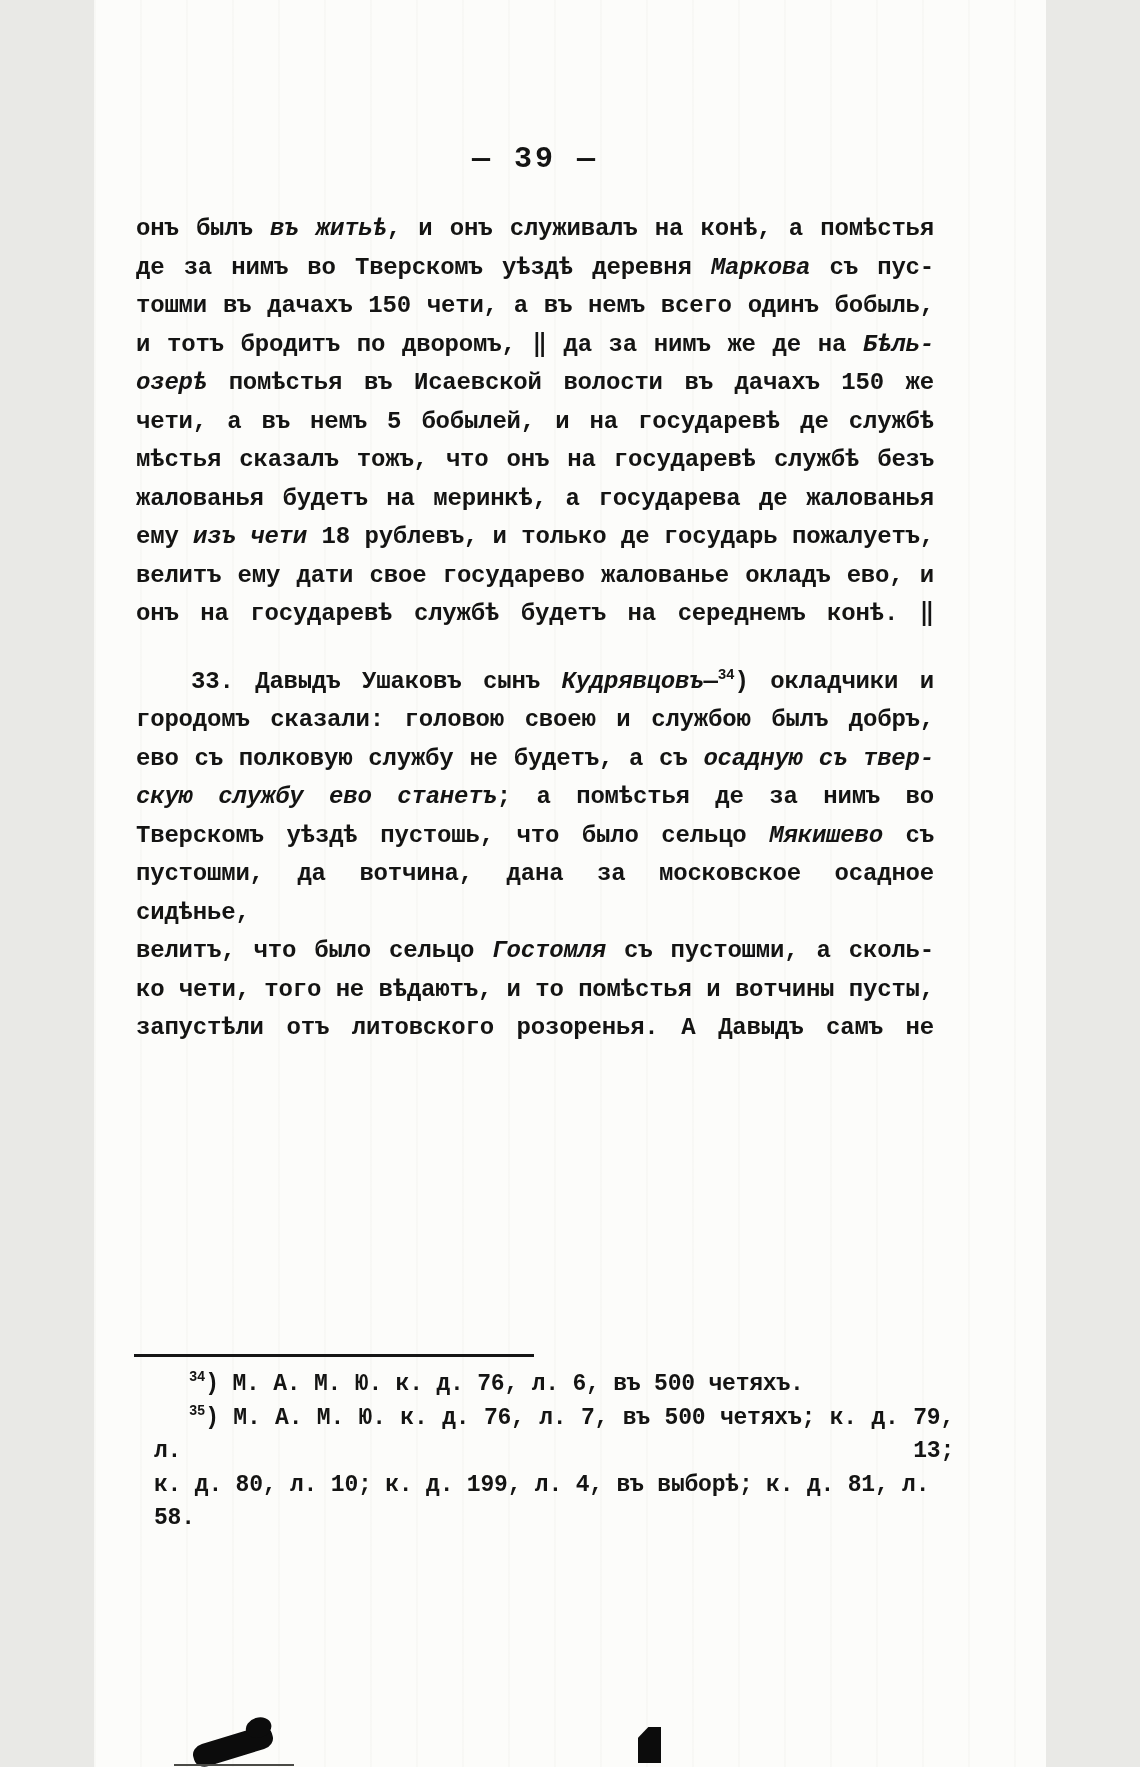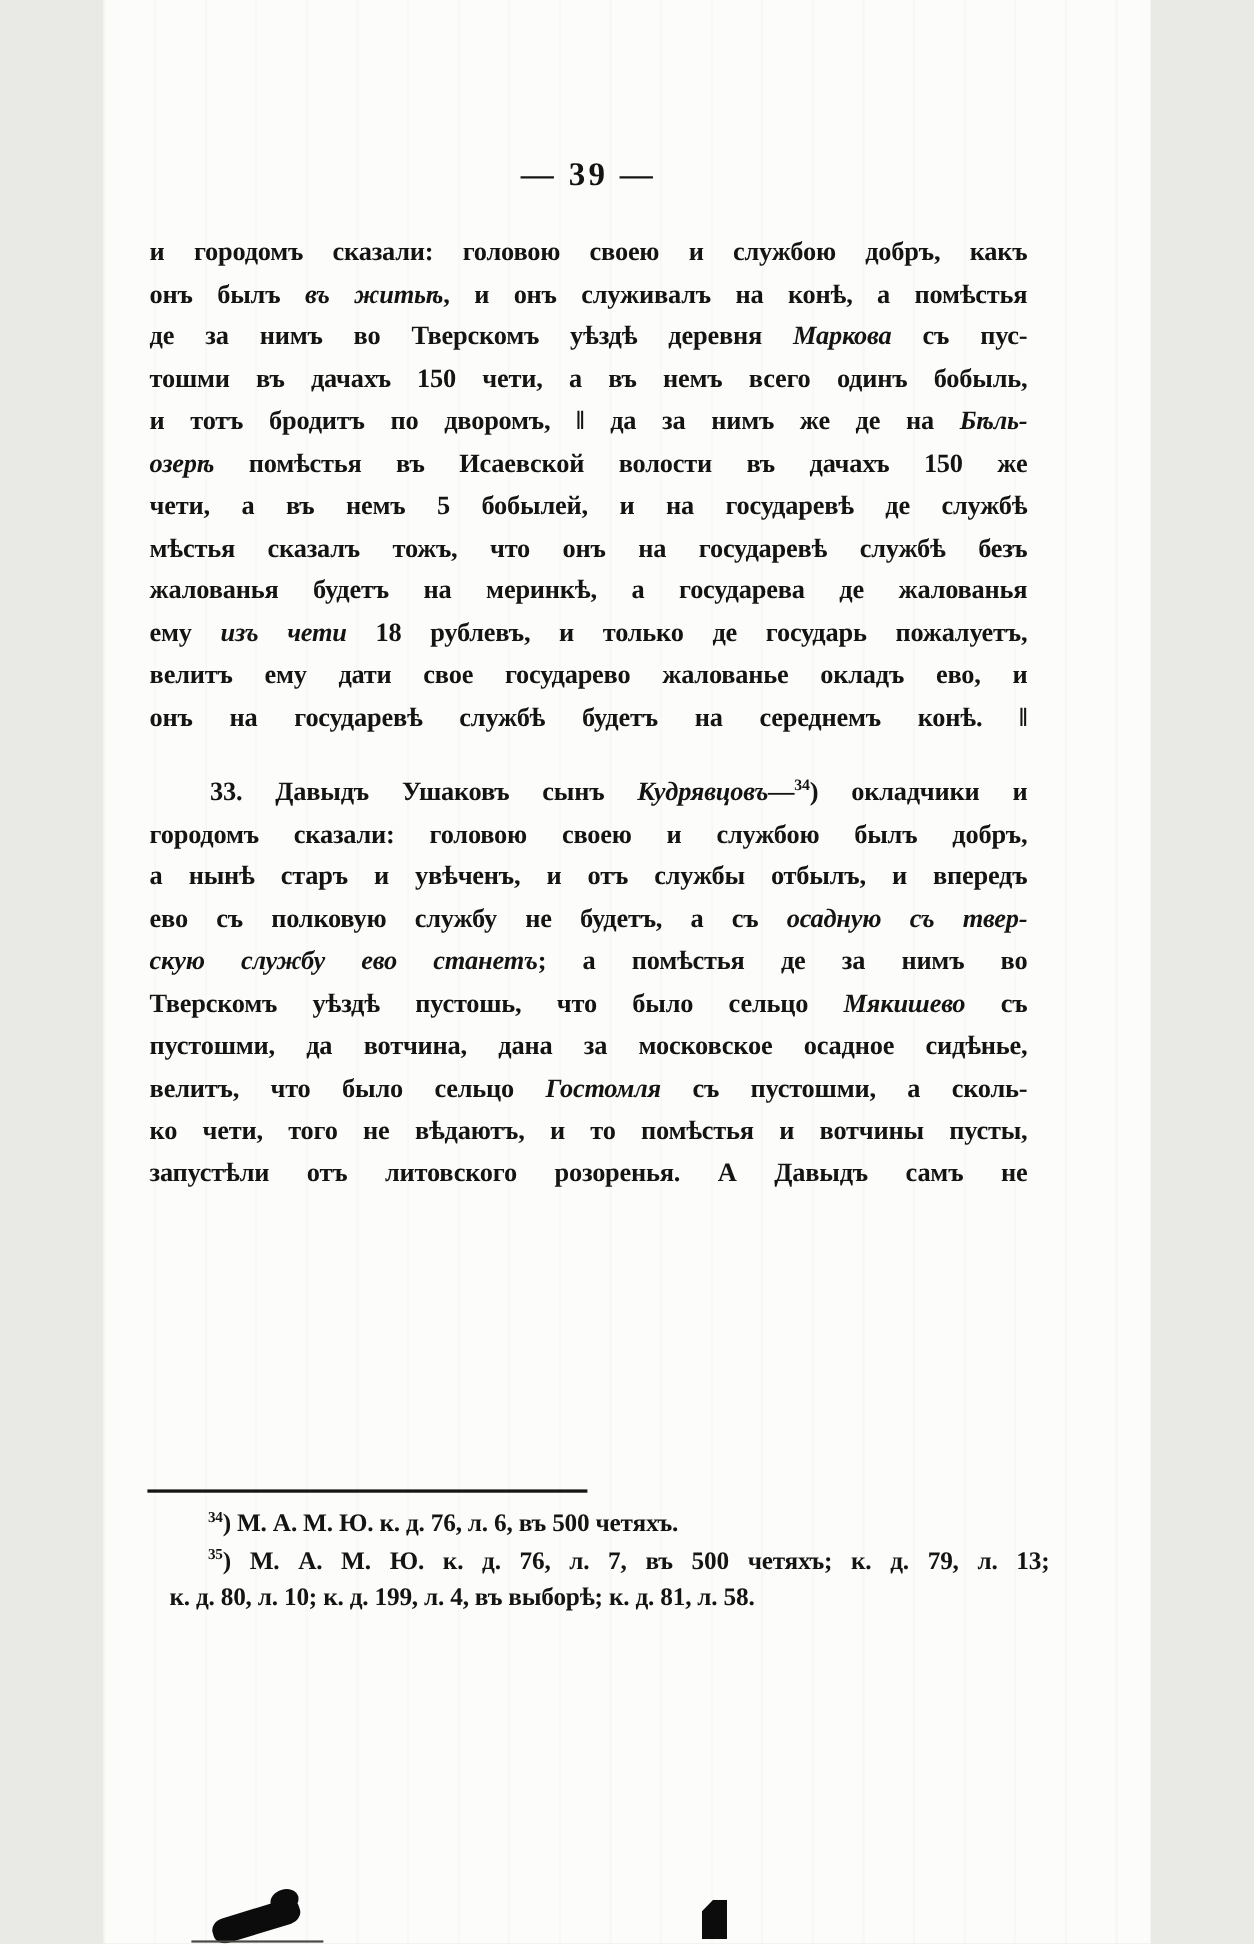--- a/index.html
+++ b/index.html
@@ -6,21 +6,21 @@
   .page {
     position: relative;
     width: 952px;
     height: 1767px;
     margin: 0 auto;
     background: #fcfcfa;
     background-image: repeating-linear-gradient(90deg,
       rgba(210,210,202,0.10) 0px, rgba(210,210,202,0.10) 2px,
       transparent 2px, transparent 46px);
     overflow: hidden;
-    font-family: Liberation Serif, serif;
+    font-family: Liberation Mono, monospace;
     color: #141413;
   }
   .page-number {
     position: absolute;
     left: 42px; top: 142px; width: 798px;
     text-align: center;
     font-size: 30px;
     font-weight: 700;
     letter-spacing: 3px;
   }
@@ -80,35 +80,33 @@
 </head>
 <body>
 
 <div class="page">
 
   <div class="speck"></div>
 
   <div class="page-number">— 39 —</div>
 
   <div class="body-text" id="body-lines">
-      <div class="line just"><span>и городомъ сказали: головою своею и службою добръ, какъ</span></div>
       <div class="line just"><span>онъ былъ </span><span class="it">въ житьѣ</span><span>, и онъ служивалъ на конѣ, а помѣстья</span></div>
       <div class="line just"><span>де за нимъ во Тверскомъ уѣздѣ деревня </span><span class="it">Маркова</span><span> съ пус-</span></div>
       <div class="line just"><span>тошми въ дачахъ 150 чети, а въ немъ всего одинъ бобыль,</span></div>
       <div class="line just"><span>и тотъ бродитъ по дворомъ, ‖ да за нимъ же де на </span><span class="it">Бѣль-</span></div>
       <div class="line just"><span class="it">озерѣ</span><span> помѣстья въ Исаевской волости въ дачахъ 150 же</span></div>
       <div class="line just"><span>чети, а въ немъ 5 бобылей, и на государевѣ де службѣ</span></div>
       <div class="line just"><span>мѣстья сказалъ тожъ, что онъ на государевѣ службѣ безъ</span></div>
       <div class="line just"><span>жалованья будетъ на меринкѣ, а государева де жалованья</span></div>
       <div class="line just"><span>ему </span><span class="it">изъ чети</span><span> 18 рублевъ, и только де государь пожалуетъ,</span></div>
       <div class="line just"><span>велитъ ему дати свое государево жалованье окладъ ево, и</span></div>
       <div class="line just"><span>онъ на государевѣ службѣ будетъ на середнемъ конѣ. ‖</span></div>
       <div class="line just indent"><span>33. Давыдъ Ушаковъ сынъ </span><span class="it">Кудрявцовъ</span><span>—</span><sup>34</sup><span>) окладчики и</span></div>
       <div class="line just"><span>городомъ сказали: головою своею и службою былъ добръ,</span></div>
-      <div class="line just"><span>а нынѣ старъ и увѣченъ, и отъ службы отбылъ, и впередъ</span></div>
       <div class="line just"><span>ево съ полковую службу не будетъ, а съ </span><span class="it">осадную съ твер-</span></div>
       <div class="line just"><span class="it">скую службу ево станетъ</span><span>; а помѣстья де за нимъ во</span></div>
       <div class="line just"><span>Тверскомъ уѣздѣ пустошь, что было сельцо </span><span class="it">Мякишево</span><span> съ</span></div>
       <div class="line just"><span>пустошми, да вотчина, дана за московское осадное сидѣнье,</span></div>
       <div class="line just"><span>велитъ, что было сельцо </span><span class="it">Гостомля</span><span> съ пустошми, а сколь-</span></div>
       <div class="line just"><span>ко чети, того не вѣдаютъ, и то помѣстья и вотчины пусты,</span></div>
       <div class="line just"><span>запустѣли отъ литовского розоренья. А Давыдъ самъ не</span></div>
     </div>
 
   <div class="footnote-rule"></div>

